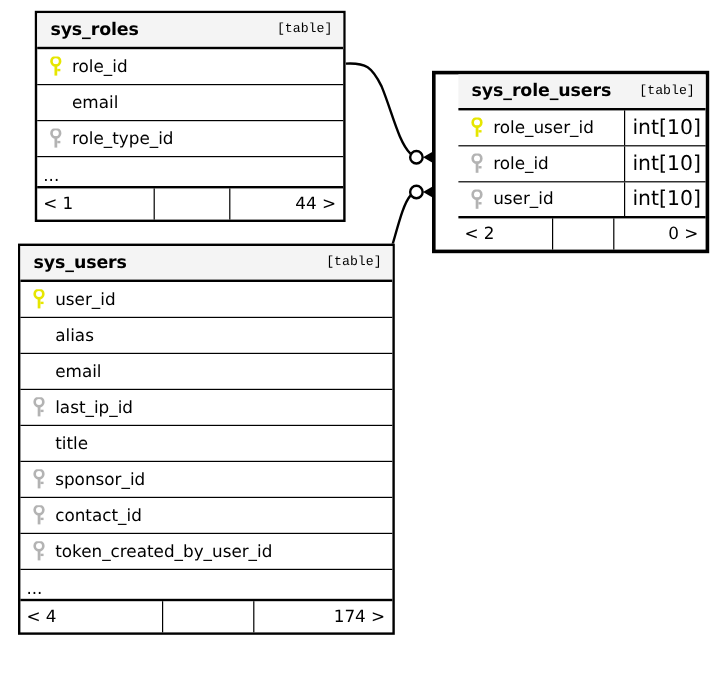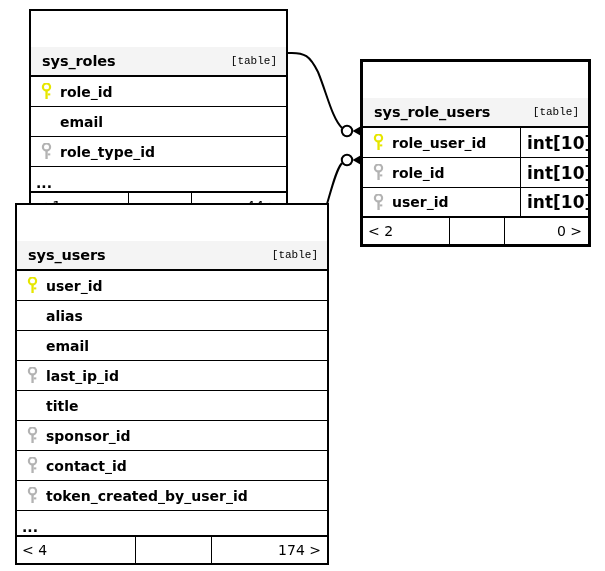--- a/index.html
+++ b/index.html
@@ -27,53 +27,52 @@
   
   .table-box {
     position: absolute;
     box-sizing: border-box;
     background: #ffffff;
     border: 2px solid #000000;
     z-index: 3;
   }
   .table-box.thick {
     border-width: 3px;
+    padding-left: 19px;
   }
 
   .tbl-header {
     box-sizing: border-box;
     height: 30px;
     background: #f4f4f4;
     border-bottom: 2px solid #000000;
     display: flex;
     align-items: center;
     justify-content: space-between;
     padding: 0 9px 0 11px;
-    margin-top: 36px;
   }
   .tbl-name {
     font-weight: bold;
     font-size: 14.5px;
     letter-spacing: -0.1px;
     white-space: nowrap;
   }
   .tbl-tag {
     font-size: 11px;
     white-space: nowrap;
     font-family: Liberation Mono, monospace;
   }
 
   .tbl-row {
     box-sizing: border-box;
     height: 30px;
     border-bottom: 1.6px solid #000000;
     display: flex;
     align-items: center;
     position: relative;
-    font-weight: bold;
   }
   .tbl-row:last-child { border-bottom: none; }
 
   .col-key {
     width: 25px;
     min-width: 25px;
     display: flex;
     align-items: center;
     justify-content: center;
     padding-left: 3px;

